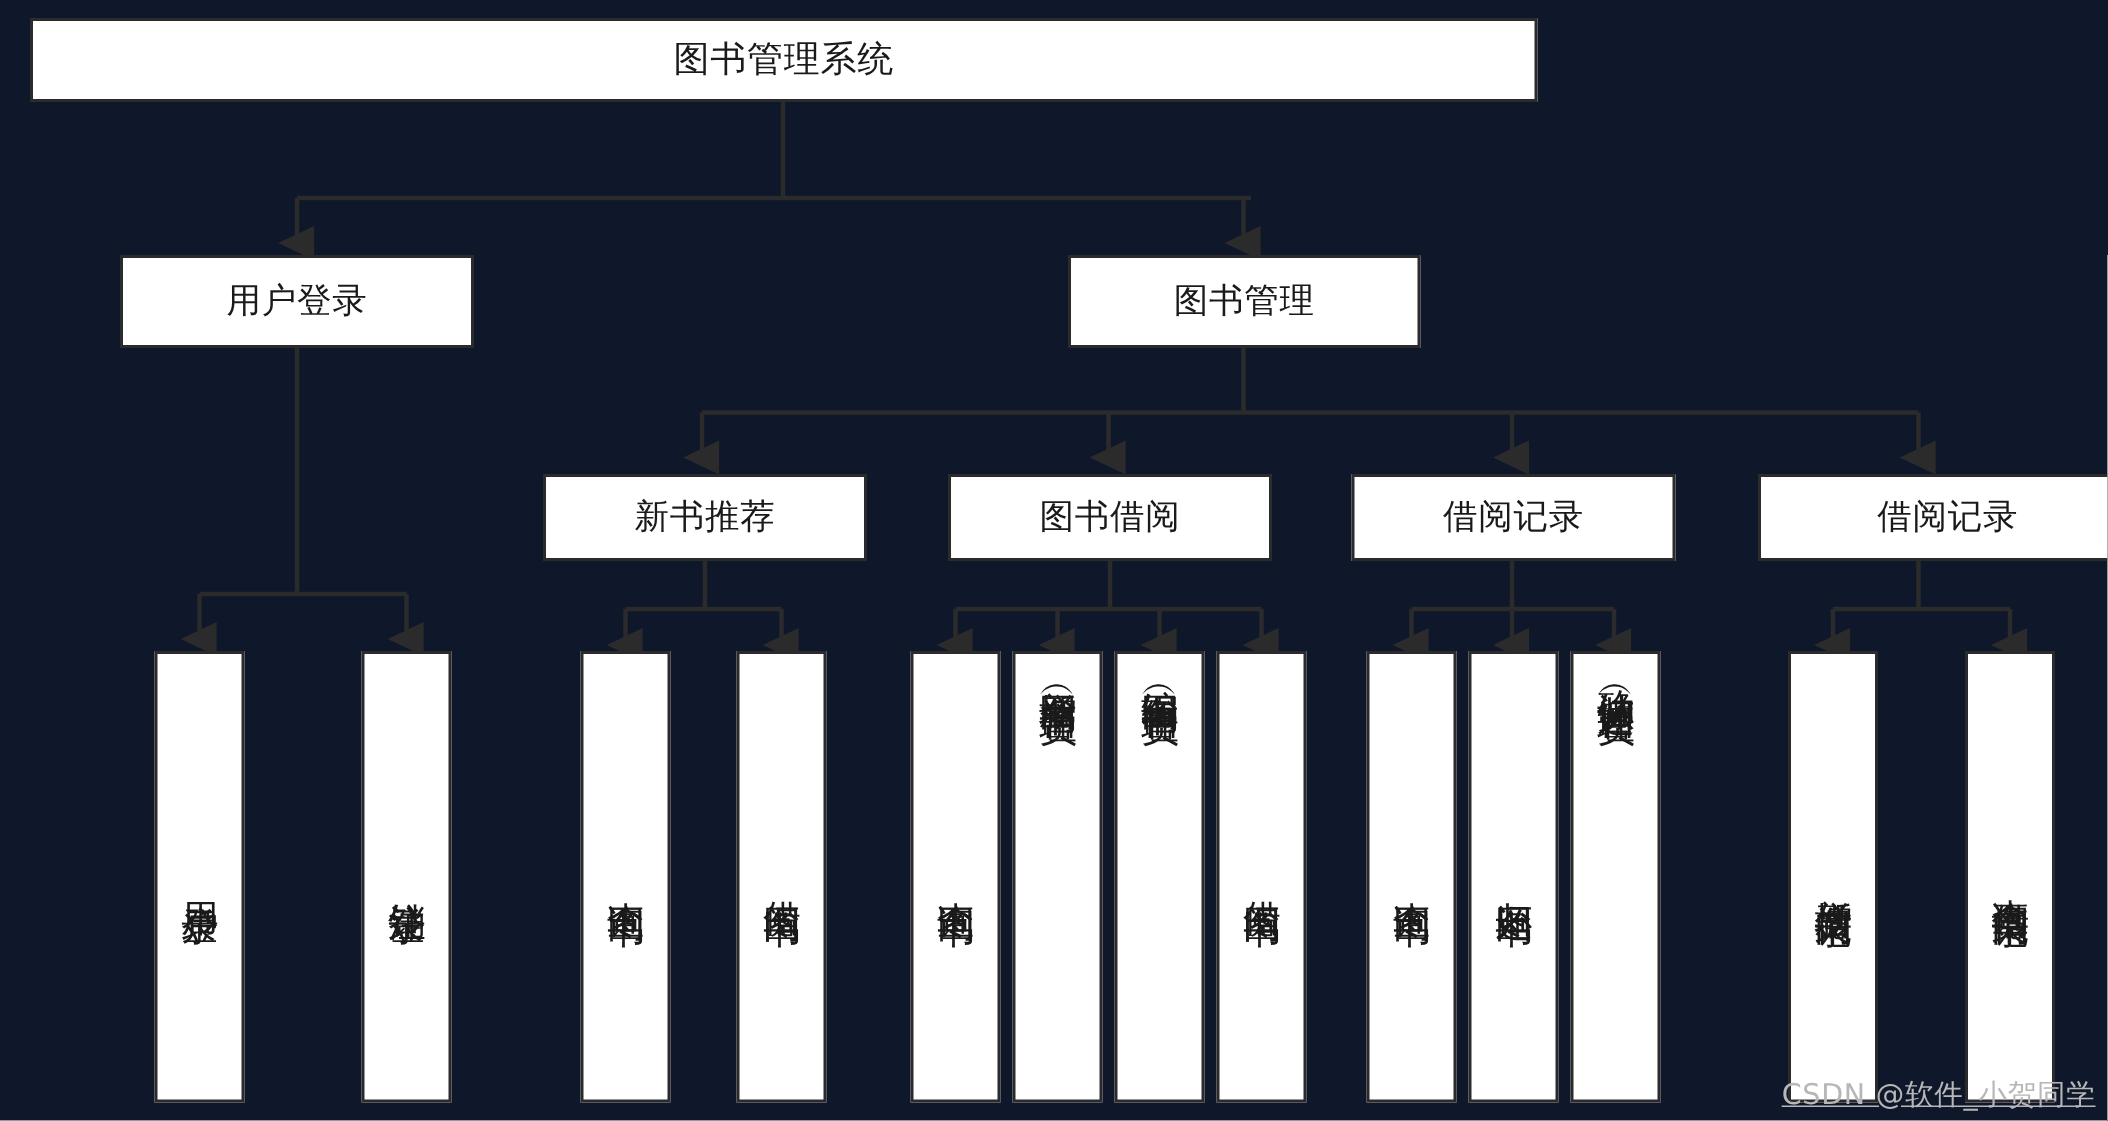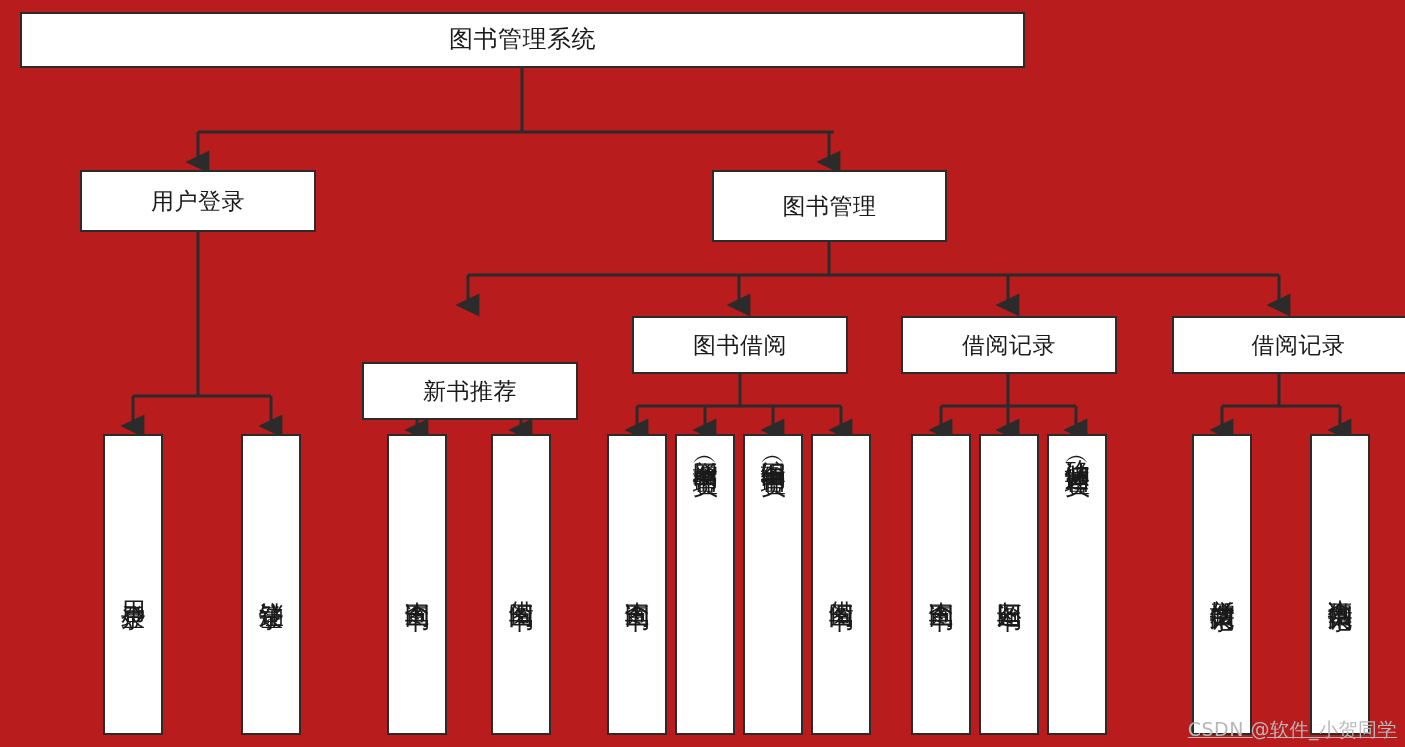--- a/index.html
+++ b/index.html
@@ -7,21 +7,21 @@
     padding: 0;
     background: #ffffff;
   }
   body {
     font-family: "DejaVu Sans", "Liberation Sans", sans-serif;
   }
   #canvas {
     position: relative;
     width: 1405px;
     height: 747px;
-    background: #b91c1c;
+    background: #0f172a;
     overflow: hidden;
   }
   #edges {
     position: absolute;
     left: 0;
     top: 0;
     width: 1405px;
     height: 747px;
     pointer-events: none;
   }
@@ -135,25 +135,25 @@
   </svg>
 
   <div class="node h-node root" style="left:20px; top:12px; width:1005px; height:56px;">
     <span class="node-label">图书管理系统</span>
   </div>
 
   <div class="node h-node" style="left:80px; top:170px; width:236px; height:62px;">
     <span class="node-label">用户登录</span>
   </div>
 
-  <div class="node h-node" style="left:712px; top:170px; width:235px; height:72px;">
+  <div class="node h-node" style="left:712px; top:170px; width:235px; height:62px;">
     <span class="node-label">图书管理</span>
   </div>
 
-  <div class="node h-node" style="left:362px; top:316px; width:216px; height:58px;margin-top:46px;">
+  <div class="node h-node" style="left:362px; top:316px; width:216px; height:58px;">
     <span class="node-label">新书推荐</span>
   </div>
 
   <div class="node h-node" style="left:632px; top:316px; width:216px; height:58px;">
     <span class="node-label">图书借阅</span>
   </div>
 
   <div class="node h-node" style="left:901px; top:316px; width:216px; height:58px;">
     <span class="node-label">借阅记录</span>
   </div>

